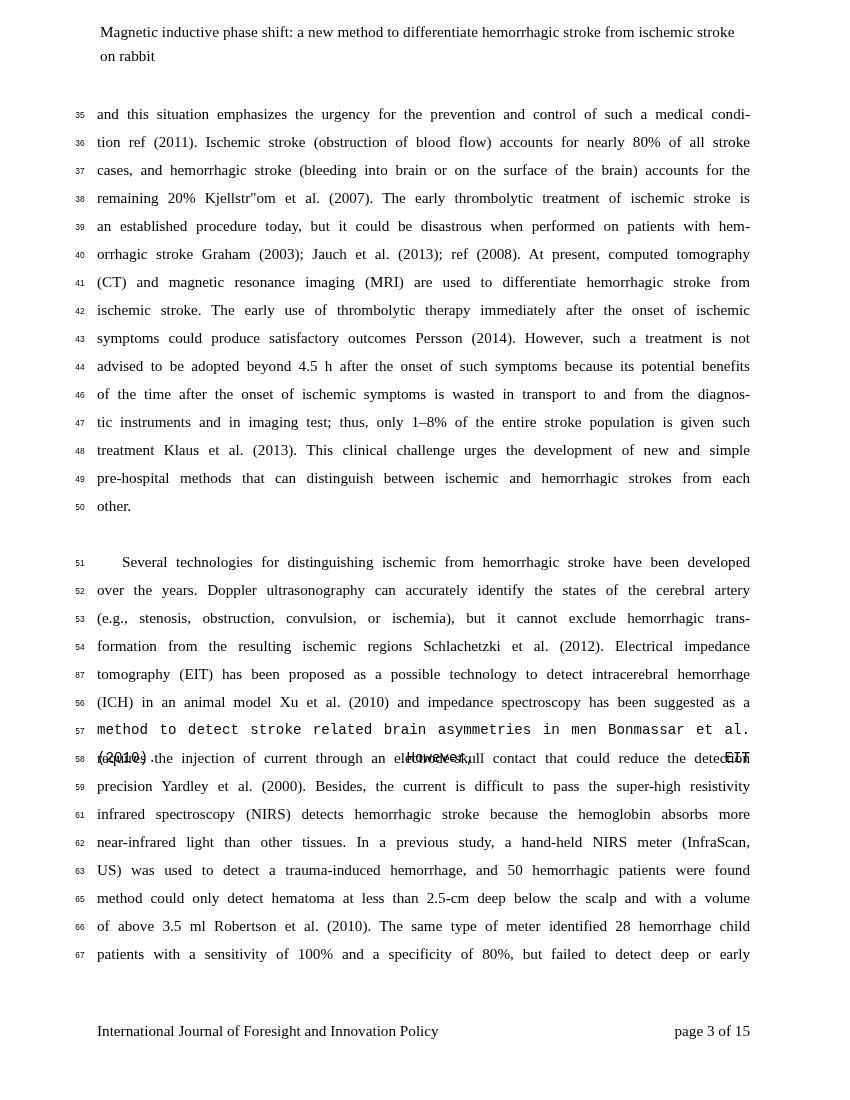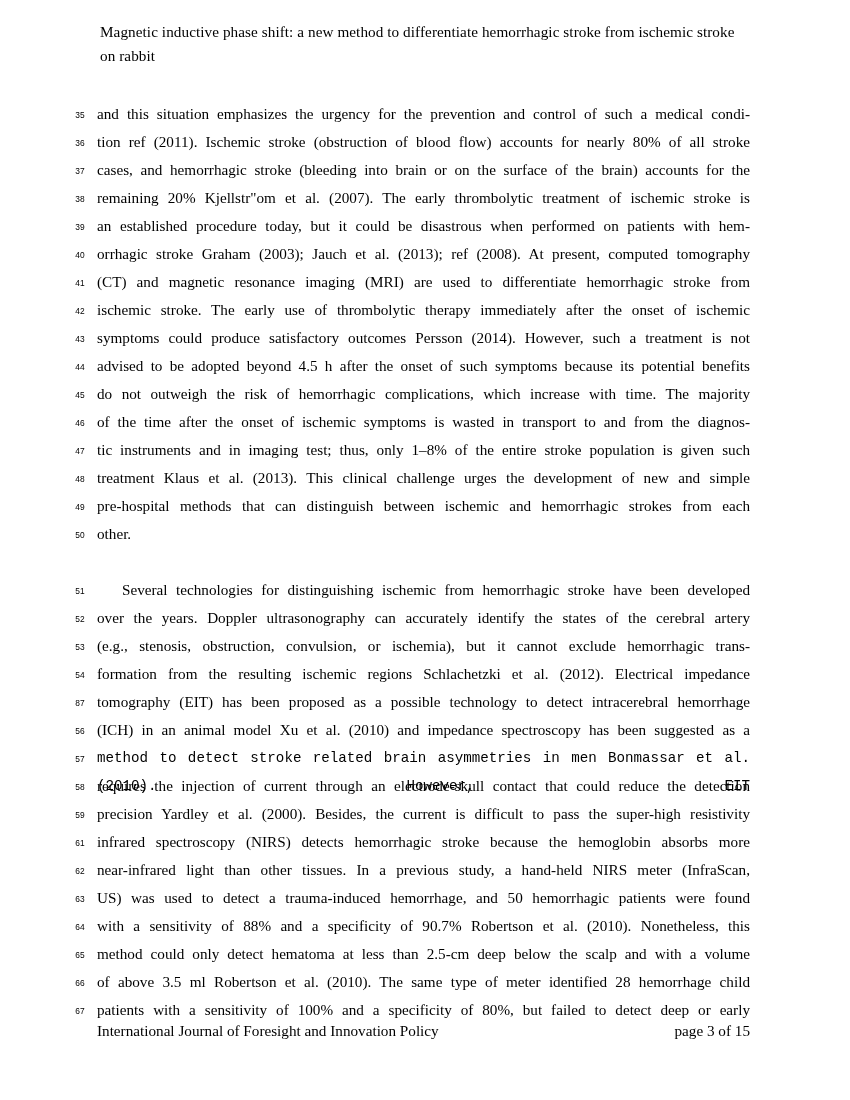--- a/index.html
+++ b/index.html
@@ -155,24 +155,20 @@
         </div>
         <div class="line">
           <span class="lineno">43</span>
           <span class="ltext just">symptoms could produce satisfactory outcomes Persson (2014). However, such a treatment is not</span>
         </div>
         <div class="line">
           <span class="lineno">44</span>
           <span class="ltext just">advised to be adopted beyond 4.5 h after the onset of such symptoms because its potential benefits</span>
         </div>
         <div class="line">
-          <span class="lineno">45</span>
-          <span class="ltext just">do not outweigh the risk of hemorrhagic complications, which increase with time. The majority</span>
-        </div>
-        <div class="line">
           <span class="lineno">46</span>
           <span class="ltext just">of the time after the onset of ischemic symptoms is wasted in transport to and from the diagnos-</span>
         </div>
         <div class="line">
           <span class="lineno">47</span>
           <span class="ltext just">tic instruments and in imaging test; thus, only 1–8% of the entire stroke population is given such</span>
         </div>
         <div class="line">
           <span class="lineno">48</span>
           <span class="ltext just">treatment Klaus et al. (2013). This clinical challenge urges the development of new and simple</span>
@@ -228,24 +224,20 @@
           <span class="lineno">61</span>
           <span class="ltext just">infrared spectroscopy (NIRS) detects hemorrhagic stroke because the hemoglobin absorbs more</span>
         </div>
         <div class="line">
           <span class="lineno">62</span>
           <span class="ltext just">near-infrared light than other tissues. In a previous study, a hand-held NIRS meter (InfraScan,</span>
         </div>
         <div class="line">
           <span class="lineno">63</span>
           <span class="ltext just">US) was used to detect a trauma-induced hemorrhage, and 50 hemorrhagic patients were found</span>
-        </div>
-        <div class="line">
-          <span class="lineno">64</span>
-          <span class="ltext just">with a sensitivity of 88% and a specificity of 90.7% Robertson et al. (2010). Nonetheless, this</span>
         </div>
         <div class="line">
           <span class="lineno">65</span>
           <span class="ltext just">method could only detect hematoma at less than 2.5-cm deep below the scalp and with a volume</span>
         </div>
         <div class="line">
           <span class="lineno">66</span>
           <span class="ltext just">of above 3.5 ml Robertson et al. (2010). The same type of meter identified 28 hemorrhage child</span>
         </div>
         <div class="line">

